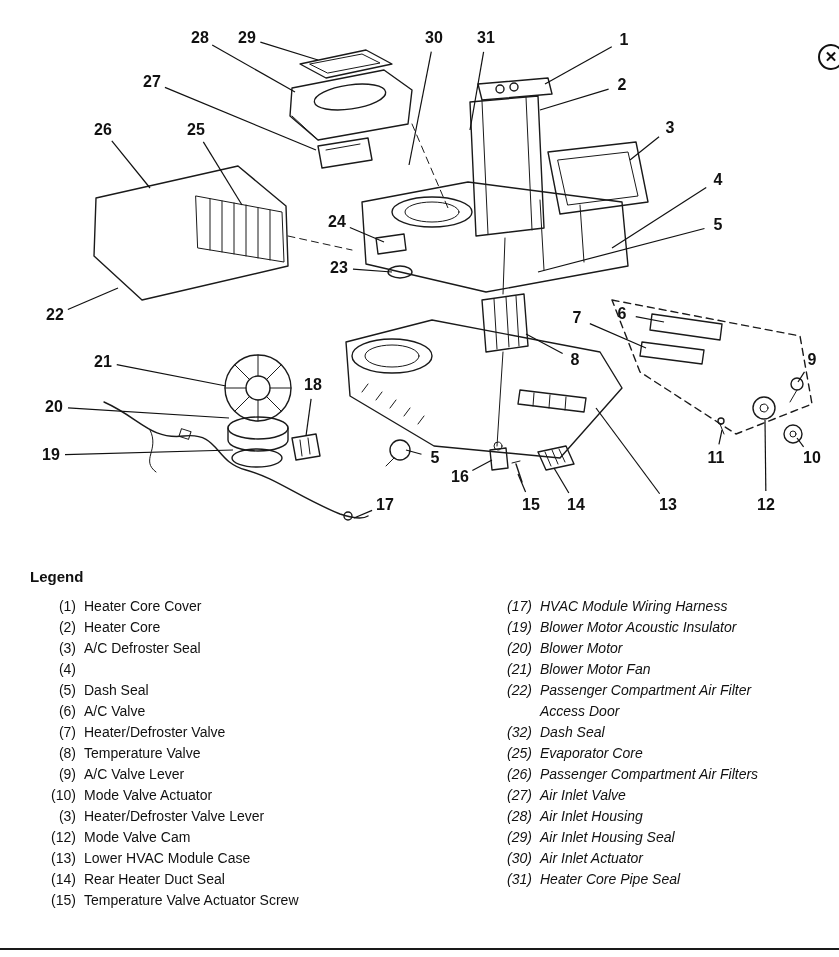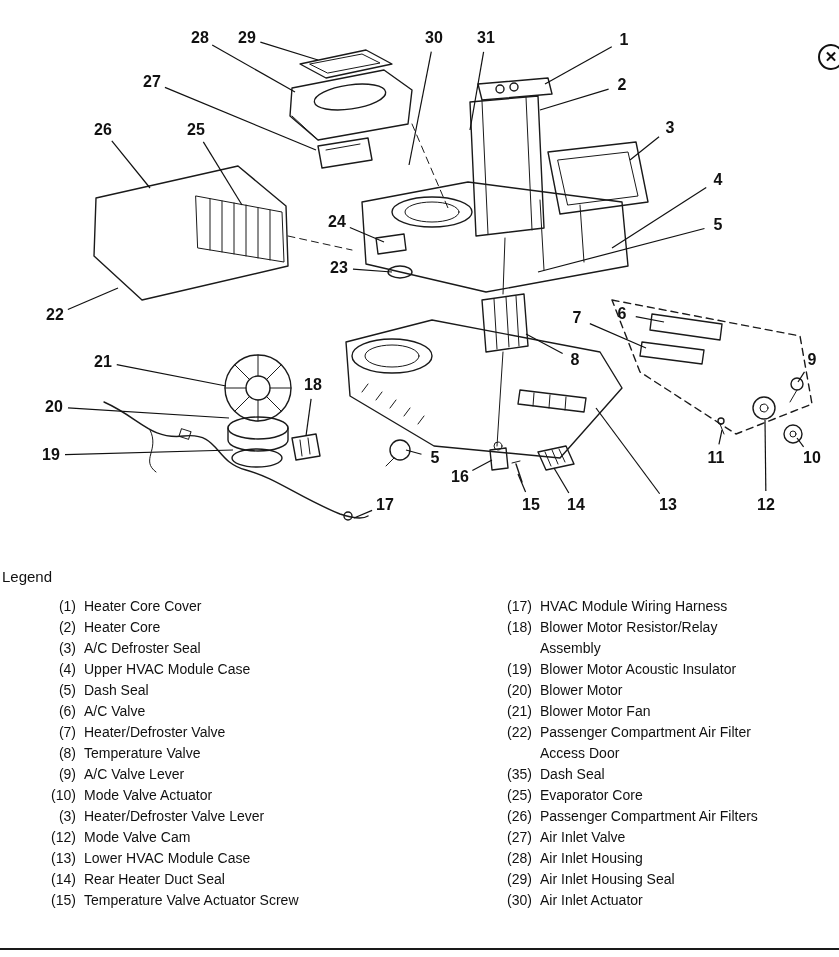--- a/index.html
+++ b/index.html
@@ -19,24 +19,24 @@
     fill:#111; text-anchor:middle;
   }
   .leader { stroke:#111; stroke-width:1.2; }
   .close-btn {
     position:absolute; top:44px; right:-5px; width:26px; height:26px;
     border:2.5px solid #111; border-radius:50%; background:#fff; padding:0;
     font-family:"Liberation Sans", sans-serif; font-weight:bold; font-size:15px;
     line-height:22px; text-align:center; color:#111; cursor:pointer;
   }
   .legend { position:absolute; top:568px; left:0; width:839px; }
-  .legend-title { font-weight:normal; font-size:15px; margin:0 0 11px 2px; }
+  .legend-title { font-weight:bold; font-size:15px; margin:0 0 11px 30px; }
   .legend-cols { display:flex; padding-left:36px; }
   .col.left { width:420px; flex:none; }
-  .col.right { margin-left:36px; flex:none; }
+  .col.right { margin-left:36px; flex:none;font-style:italic; }
   .legend-row { display:flex; font-size:14px; line-height:21px; }
   .legend-row .num { width:40px; text-align:right; margin-right:8px; flex:none; }
   .col.right .legend-row .lbl { width:232px; }
   .bottom-rule { position:absolute; bottom:7px; left:0; width:839px; height:2px; background:#1a1a1a; }
 </style>
 </head>
 <body>
 
 <div class="page">
 
@@ -305,21 +305,20 @@
           <div class="legend-row">
             <span class="num">(2)</span>
             <span class="lbl">Heater Core</span>
           </div>
           <div class="legend-row">
             <span class="num">(3)</span>
             <span class="lbl">A/C Defroster Seal</span>
           </div>
           <div class="legend-row">
             <span class="num">(4)</span>
-            <span class="lbl">Upper HVAC Module Case</span>
           </div>
           <div class="legend-row">
             <span class="num">(5)</span>
             <span class="lbl">Dash Seal</span>
           </div>
           <div class="legend-row">
             <span class="num">(6)</span>
             <span class="lbl">A/C Valve</span>
           </div>
           <div class="legend-row">
@@ -358,41 +357,37 @@
             <span class="num">(15)</span>
             <span class="lbl">Temperature Valve Actuator Screw</span>
           </div>
         </div>
       <div class="col right">
           <div class="legend-row">
             <span class="num">(17)</span>
             <span class="lbl">HVAC Module Wiring Harness</span>
           </div>
           <div class="legend-row">
-            <span class="num">(18)</span>
-            <span class="lbl">Blower Motor Resistor/Relay Assembly</span>
-          </div>
-          <div class="legend-row">
             <span class="num">(19)</span>
             <span class="lbl">Blower Motor Acoustic Insulator</span>
           </div>
           <div class="legend-row">
             <span class="num">(20)</span>
             <span class="lbl">Blower Motor</span>
           </div>
           <div class="legend-row">
             <span class="num">(21)</span>
             <span class="lbl">Blower Motor Fan</span>
           </div>
           <div class="legend-row">
             <span class="num">(22)</span>
             <span class="lbl">Passenger Compartment Air Filter Access Door</span>
           </div>
           <div class="legend-row">
-            <span class="num">(35)</span>
+            <span class="num">(32)</span>
             <span class="lbl">Dash Seal</span>
           </div>
           <div class="legend-row">
             <span class="num">(25)</span>
             <span class="lbl">Evaporator Core</span>
           </div>
           <div class="legend-row">
             <span class="num">(26)</span>
             <span class="lbl">Passenger Compartment Air Filters</span>
           </div>
@@ -404,19 +399,23 @@
             <span class="num">(28)</span>
             <span class="lbl">Air Inlet Housing</span>
           </div>
           <div class="legend-row">
             <span class="num">(29)</span>
             <span class="lbl">Air Inlet Housing Seal</span>
           </div>
           <div class="legend-row">
             <span class="num">(30)</span>
             <span class="lbl">Air Inlet Actuator</span>
+          </div>
+          <div class="legend-row">
+            <span class="num">(31)</span>
+            <span class="lbl">Heater Core Pipe Seal</span>
           </div>
         </div>
     </div>
   </div>
 
   <div class="bottom-rule"></div>
 </div>
 
 </body></html>

